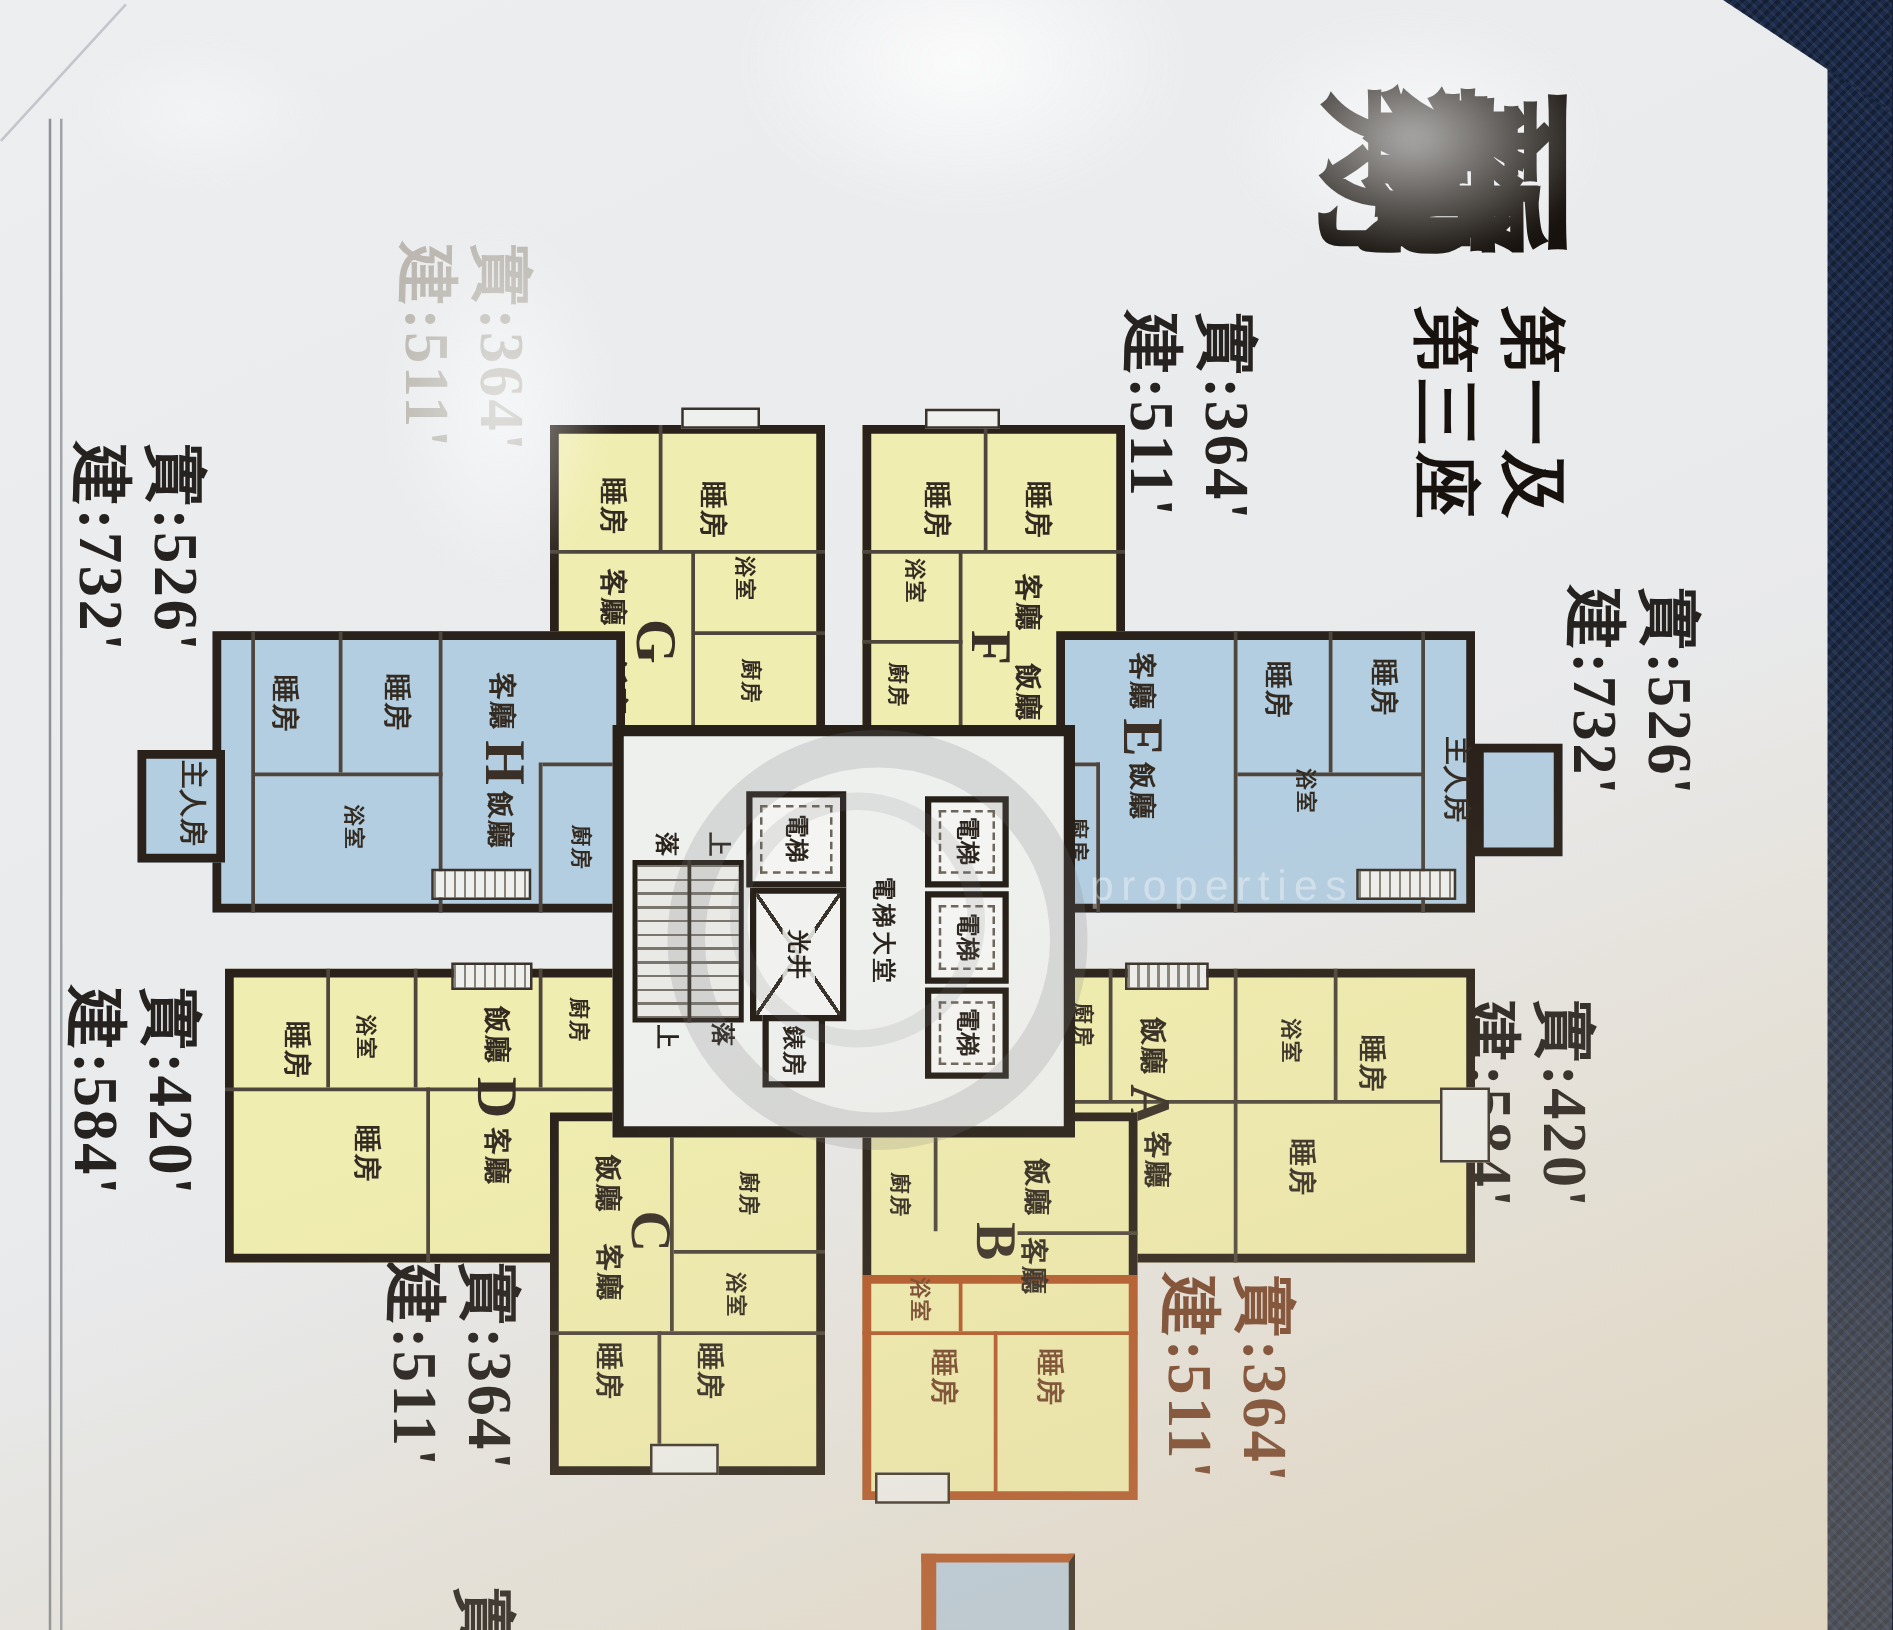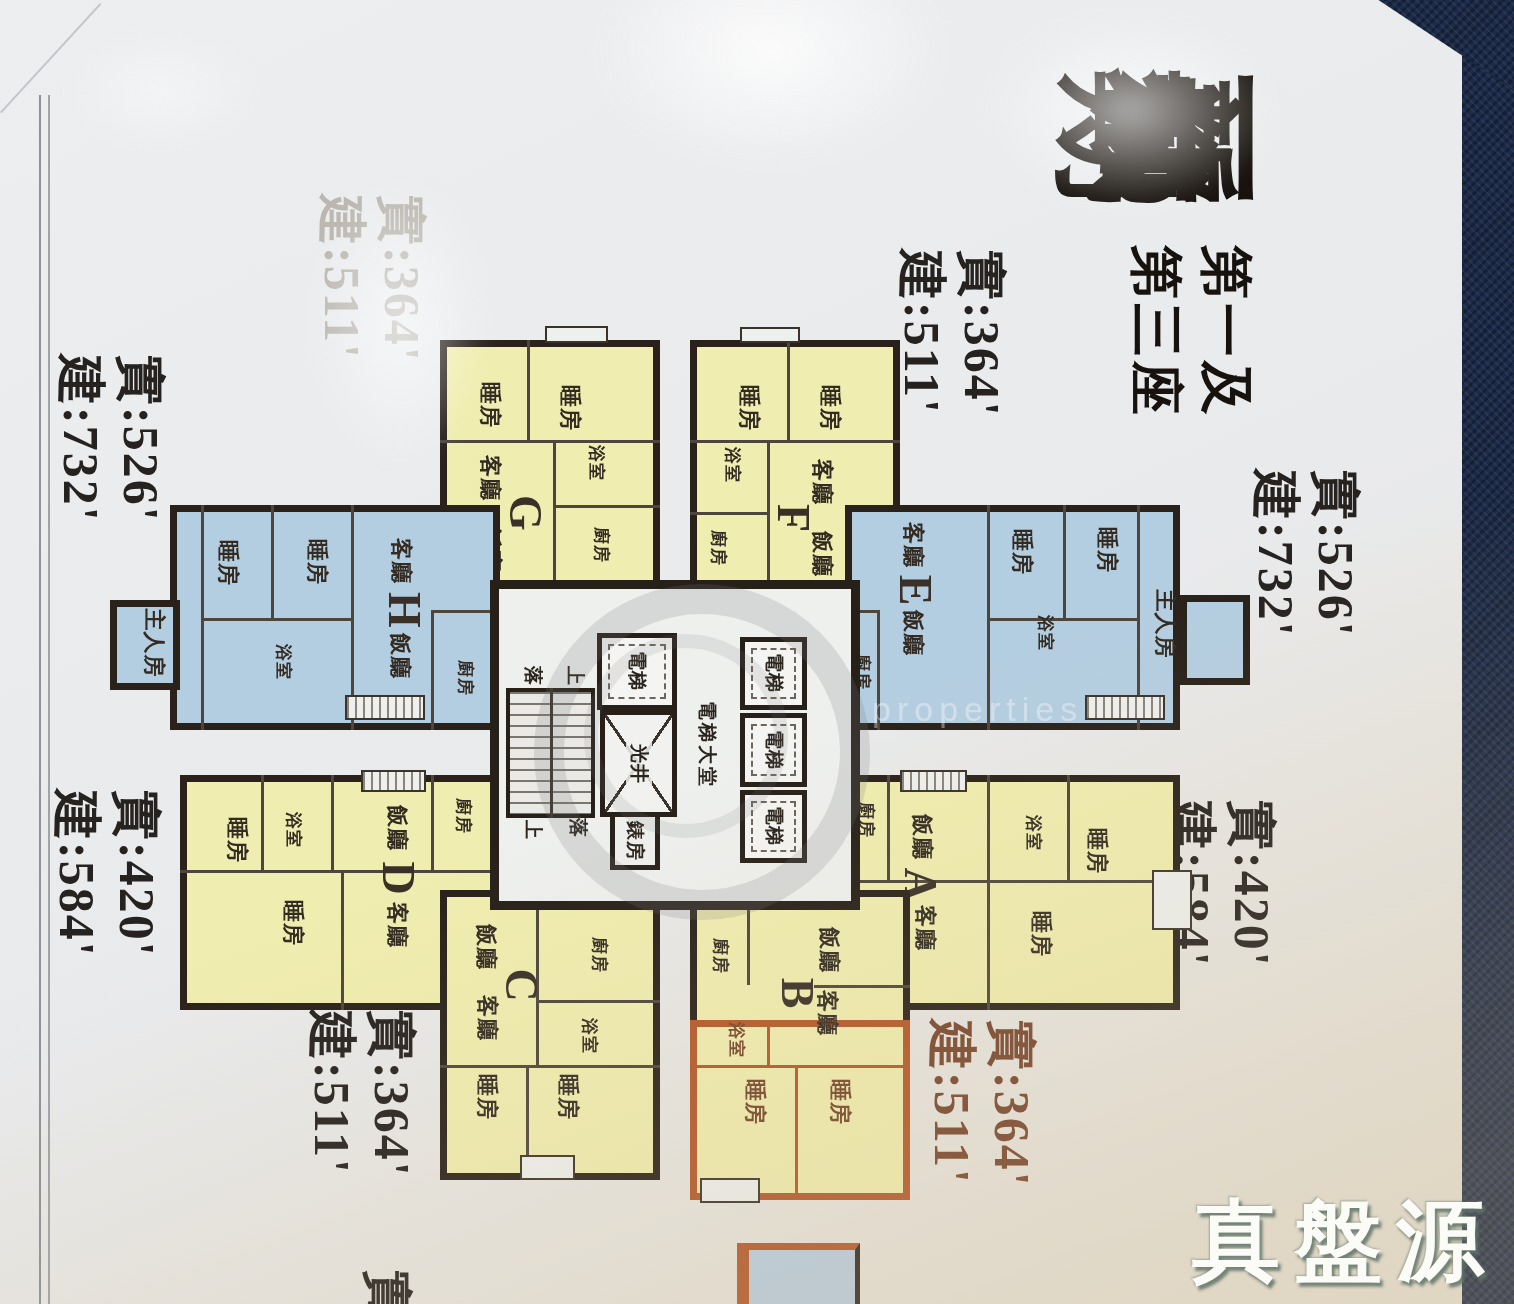--- a/index.html
+++ b/index.html
@@ -266,14 +266,13 @@
   <div class="glare" style="left:310px;top:180px;width:180px;height:290px;opacity:.6;"></div>
   <div class="glare" style="left:60px;top:30px;width:200px;height:120px;opacity:.4;"></div>
   <div class="abs" style="left:0;top:0;width:1514px;height:1304px;background:linear-gradient(160deg,rgba(255,255,255,0) 55%,rgba(208,186,148,.28) 92%);pointer-events:none;"></div>
 
   <div class="abs" style="left:1360px;top:0;width:154px;height:90px;clip-path:polygon(12% 0,100% 0,100% 100%);background:
       repeating-linear-gradient(45deg, rgba(255,255,255,.05) 0 2px, transparent 2px 6px),
       repeating-linear-gradient(-45deg, rgba(0,0,0,.28) 0 3px, transparent 3px 7px),#1c2b49;"></div>
 
   <div class="abs" style="left:0;top:112px;width:148px;height:2px;background:#c2c6cb;transform-origin:0 0;transform:rotate(-47.5deg);"></div>
 
-  <div class="brand" style="left:1192px;top:1182px;">真盤源</div>
 </div>
 
 </body></html>

